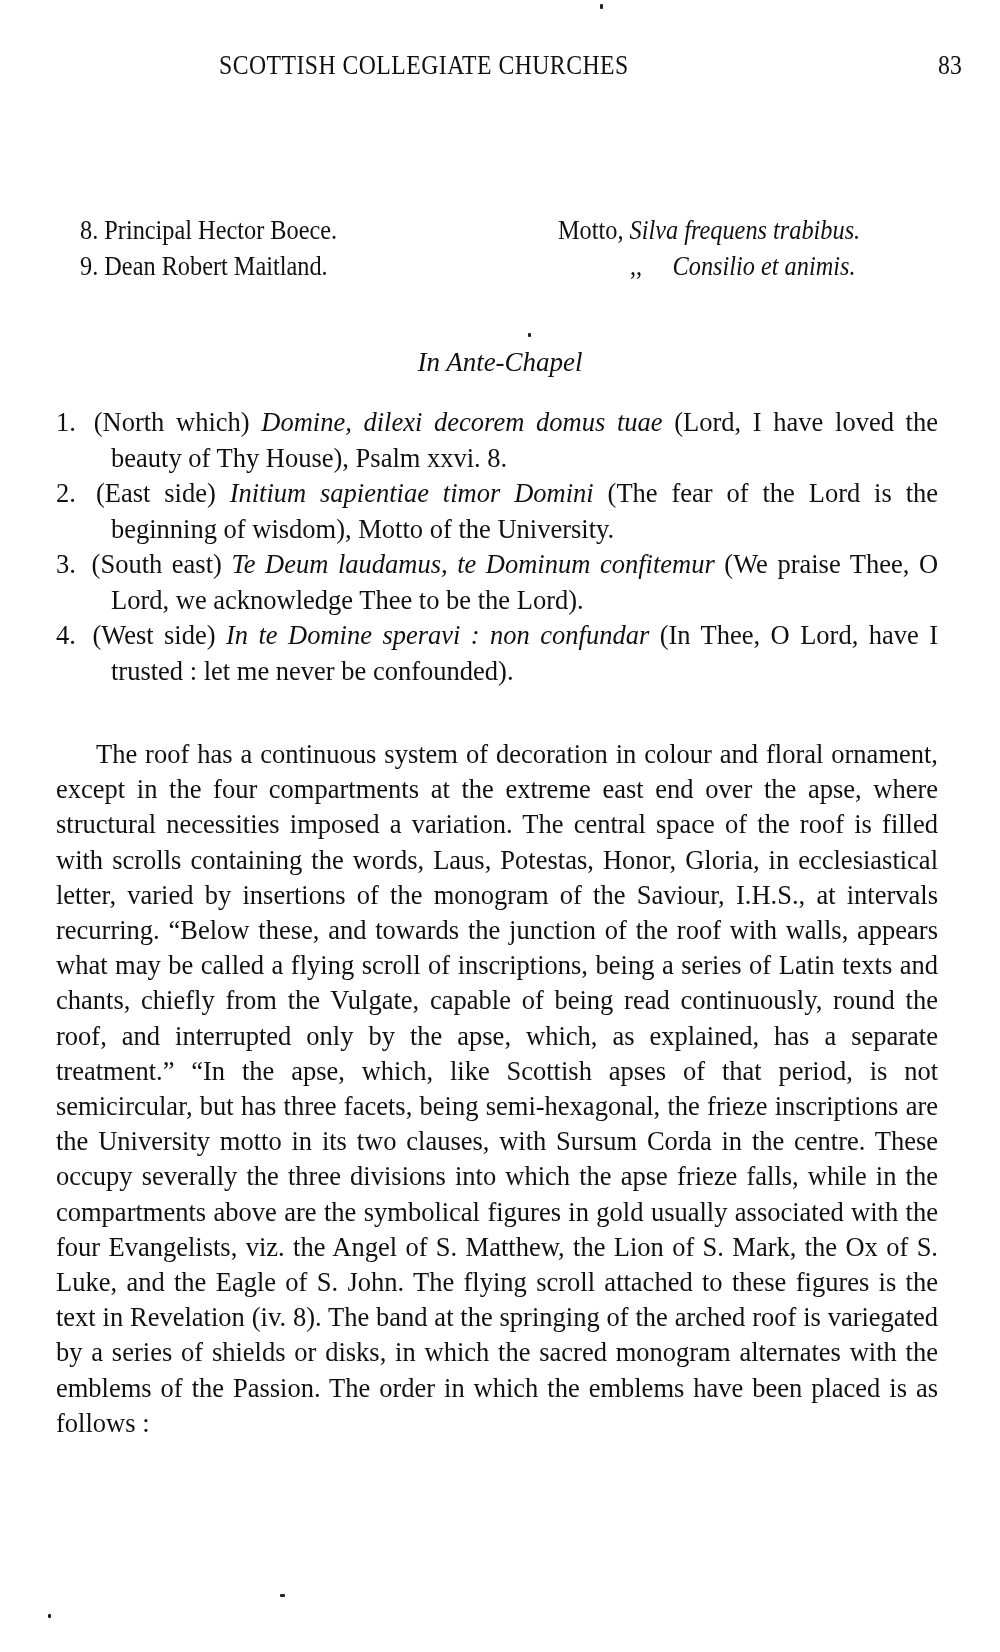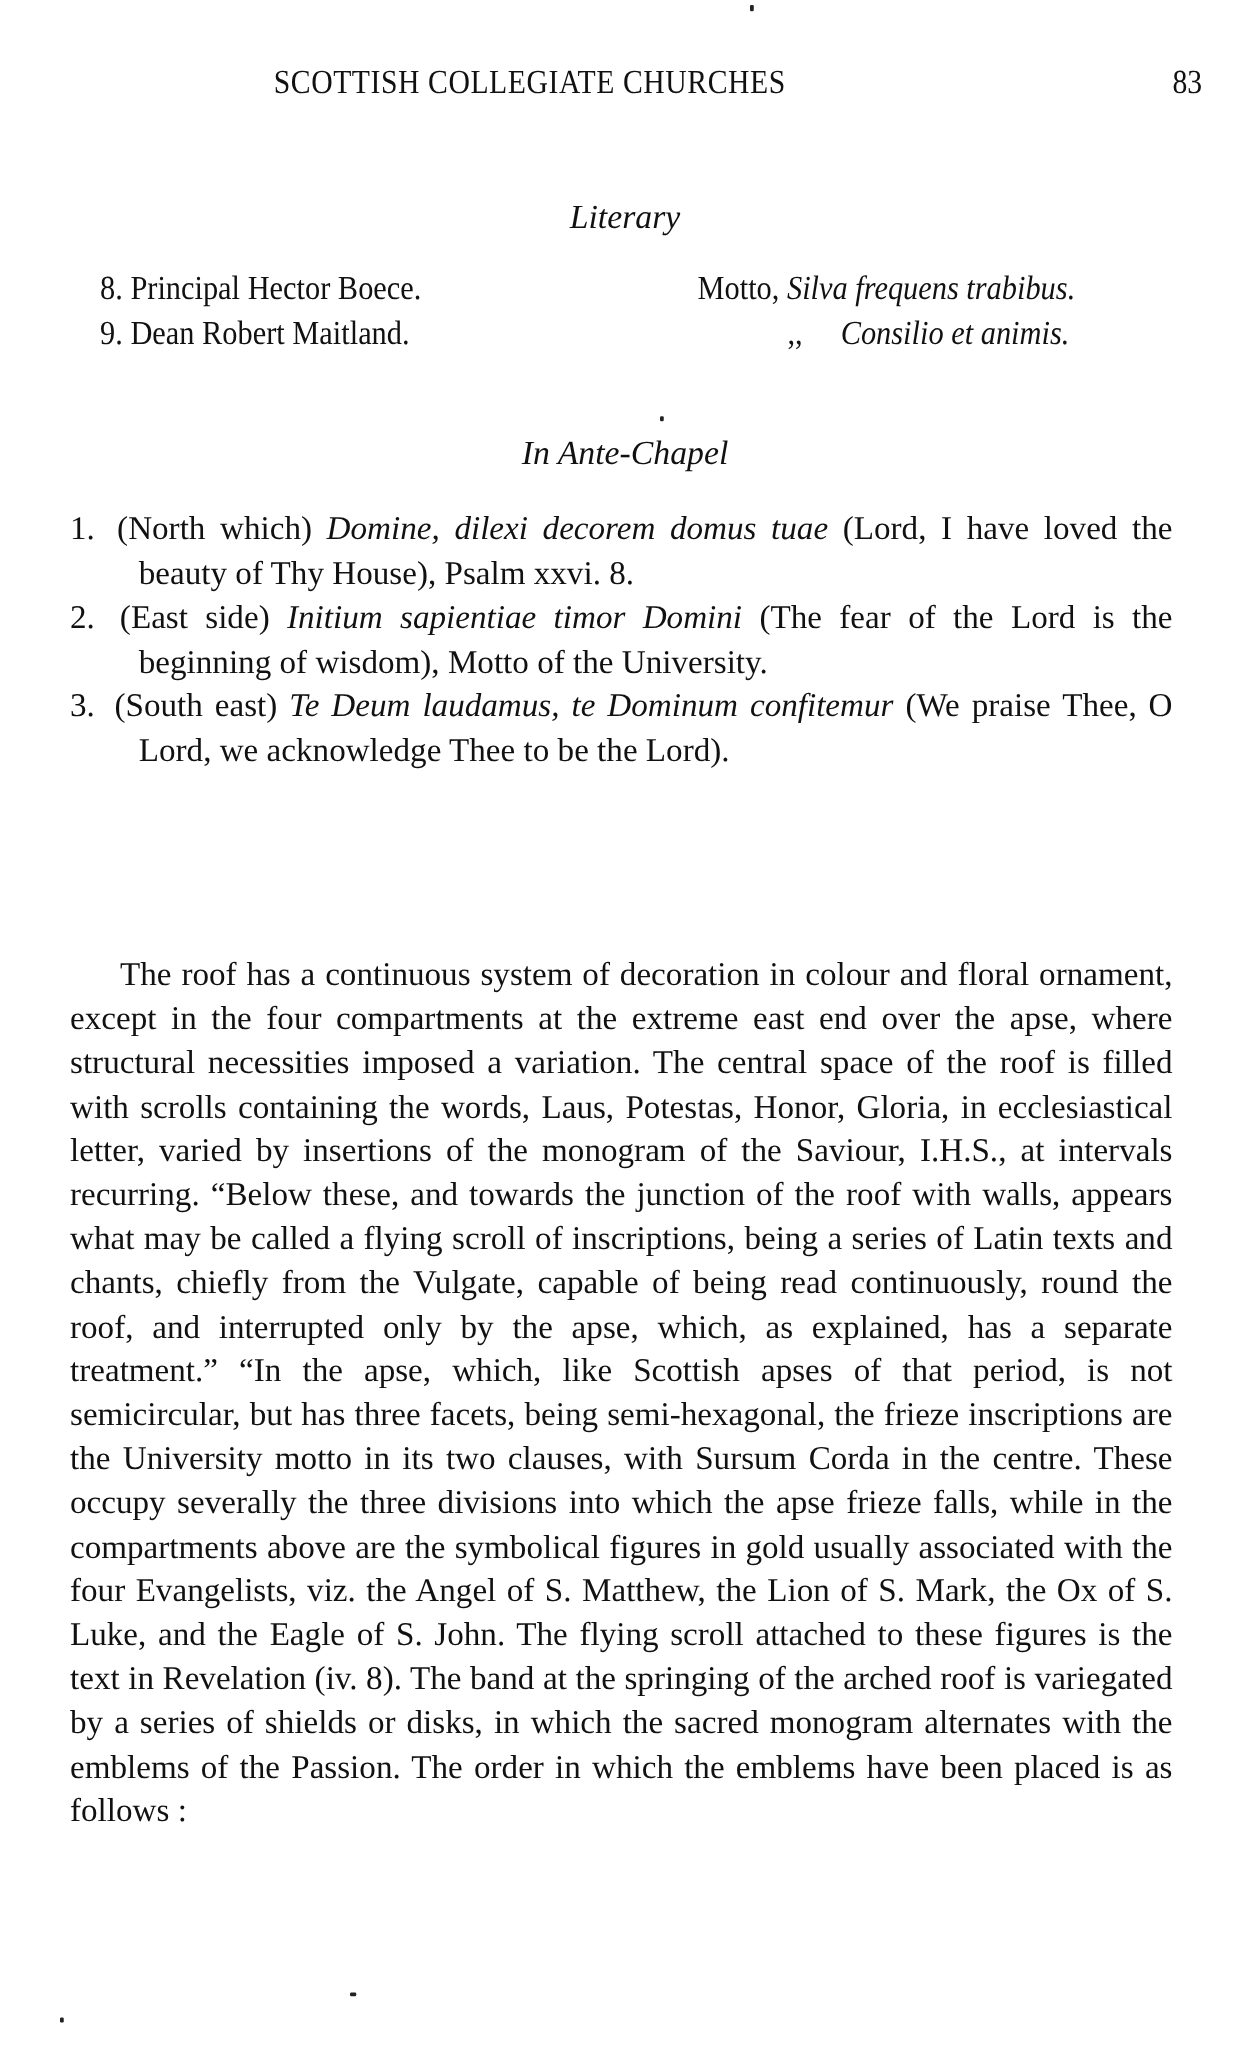--- a/index.html
+++ b/index.html
@@ -26,36 +26,35 @@
     .lit-row { position: absolute; left: 56px; width: 880px; font-size: 27px; height: 36px; margin-left: 24px; }
     .lit-left { position: absolute; left: 0; white-space: nowrap; transform: scaleX(0.9); transform-origin: left top; }
     .lit-right { position: absolute; left: 478px; white-space: nowrap; transform: scaleX(0.9); transform-origin: left top; }
     .lit-right.ditto { left: 550px; }
     .it { font-style: italic; }
     .list { position: absolute; left: 56px; top: 405px; width: 882px; font-size: 26.5px; line-height: 35.5px; }
     .list-item { position: relative; padding-left: 55px; text-indent: -55px; text-align: justify; }
     .list-item .num { display: inline-block; width: 26px; text-indent: 0; }
     .paragraph {
       position: absolute; left: 56px; top: 737px; width: 882px;
-      font-size: 26.5px; line-height: 35.2px; text-align: justify; text-indent: 40px; margin-top: 25px;
+      font-size: 26.5px; line-height: 35.2px; text-align: justify; text-indent: 40px;
     }
   </style>
 </head>
 <body>
 
 <div class="page">
   <div class="speck" style="left:600px;top:4px;width:3px;height:5px;"></div>
   <div class="speck" style="left:528px;top:333px;width:3px;height:4px;"></div>
   <div class="speck" style="left:280px;top:1594px;width:5px;height:3px;"></div>
   <div class="speck" style="left:48px;top:1614px;width:3px;height:4px;"></div>
 
   <div class="running-head">SCOTTISH COLLEGIATE CHURCHES</div>
   <div class="page-number">83</div>
 
-  <div class="section-head" style="top:158px;">Literary</div>
 
   <div class="lit-row" style="top:215px;">
     <div class="lit-left">
       <span>8.</span>
       <span>Principal Hector Boece.</span>
     </div>
     <div class="lit-right">
       <span>Motto,</span>
       <span class="it">Silva frequens trabibus.</span>
     </div>
@@ -86,16 +85,22 @@
       <span>(East side)</span>
       <span class="it">Initium sapientiae timor Domini</span>
       <span>(The fear of the Lord is the beginning of wisdom), Motto of the University.</span>
     </div>
     <div class="list-item">
       <span class="num">3.</span>
       <span>(South east)</span>
       <span class="it">Te Deum laudamus, te Dominum confitemur</span>
       <span>(We praise Thee, O Lord, we acknowledge Thee to be the Lord).</span>
     </div>
+    <div class="list-item">
+      <span class="num">4.</span>
+      <span>(West side)</span>
+      <span class="it">In te Domine speravi : non confundar</span>
+      <span>(In Thee, O Lord, have I trusted : let me never be confounded).</span>
+    </div>
   </div>
 
   <div class="paragraph">The roof has a continuous system of decoration in colour and floral ornament, except in the four compartments at the extreme east end over the apse, where structural necessities imposed a variation.  The central space of the roof is filled with scrolls containing the words, Laus, Potestas, Honor, Gloria, in ecclesi­astical letter, varied by insertions of the monogram of the Saviour, I.H.S., at intervals recurring.  “Below these, and towards the junction of the roof with walls, appears what may be called a flying scroll of inscriptions, being a series of Latin texts and chants, chiefly from the Vulgate, capable of being read con­tinuously, round the roof, and interrupted only by the apse, which, as explained, has a separate treatment.”  “In the apse, which, like Scottish apses of that period, is not semicircular, but has three facets, being semi-hexagonal, the frieze inscriptions are the University motto in its two clauses, with Sursum Corda in the centre.  These occupy severally the three divisions into which the apse frieze falls, while in the compartments above are the sym­bolical figures in gold usually associated with the four Evangelists, viz. the Angel of S. Matthew, the Lion of S. Mark, the Ox of S. Luke, and the Eagle of S. John.  The flying scroll attached to these figures is the text in Revelation (iv. 8).  The band at the springing of the arched roof is variegated by a series of shields or disks, in which the sacred monogram alternates with the emblems of the Passion.  The order in which the emblems have been placed is as follows :</div>
 </div>
 
 </body></html>

